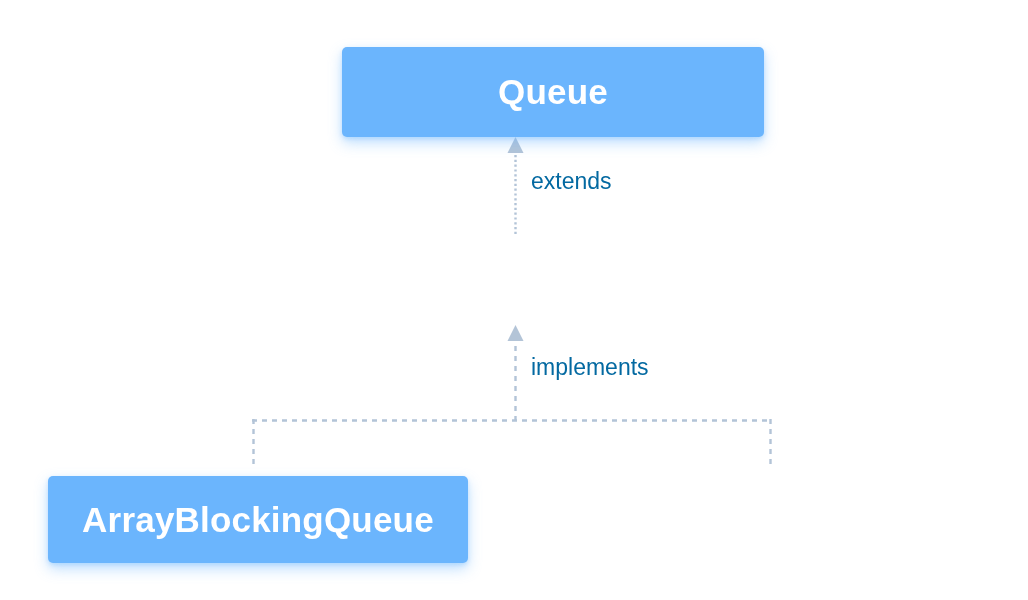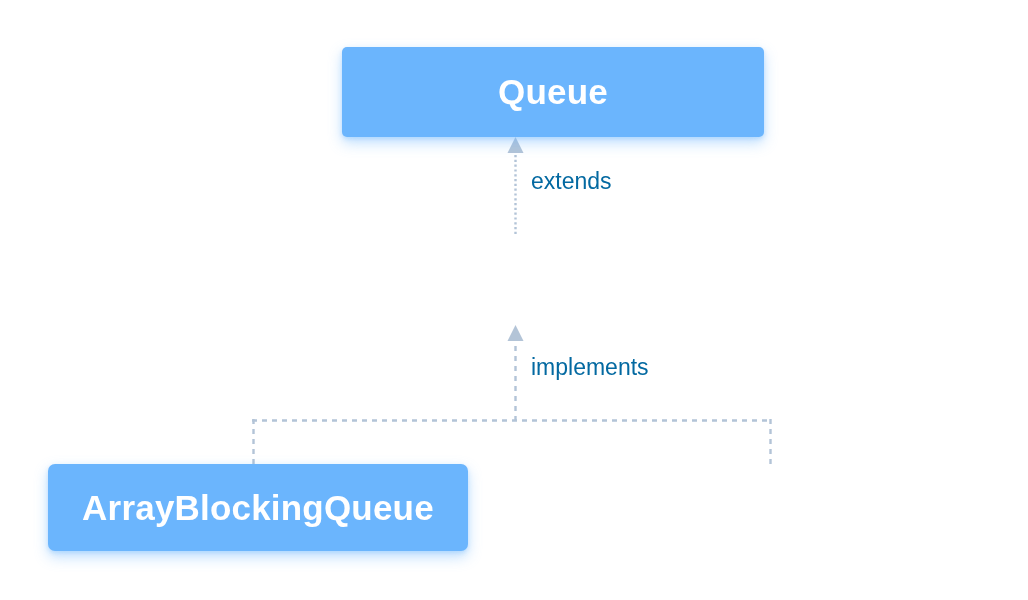--- a/index.html
+++ b/index.html
@@ -50,25 +50,24 @@
   }
   #node-blockingqueue {
     left: 304px;
     top: 234px;
     width: 422px;
     height: 91px;
     font-size: 35px;
   }
   #node-arrayblockingqueue {
     left: 48px;
-    top: 464px;
+    top: 476px;
     width: 420px;
     height: 87px;
     font-size: 35px;
-    border-radius: 7px;
   }
   #node-linkedblockingqueue {
     left: 560px;
     top: 464px;
     width: 422px;
     height: 87px;
     font-size: 35px;
   }
   .edge-label {
     position: absolute;

